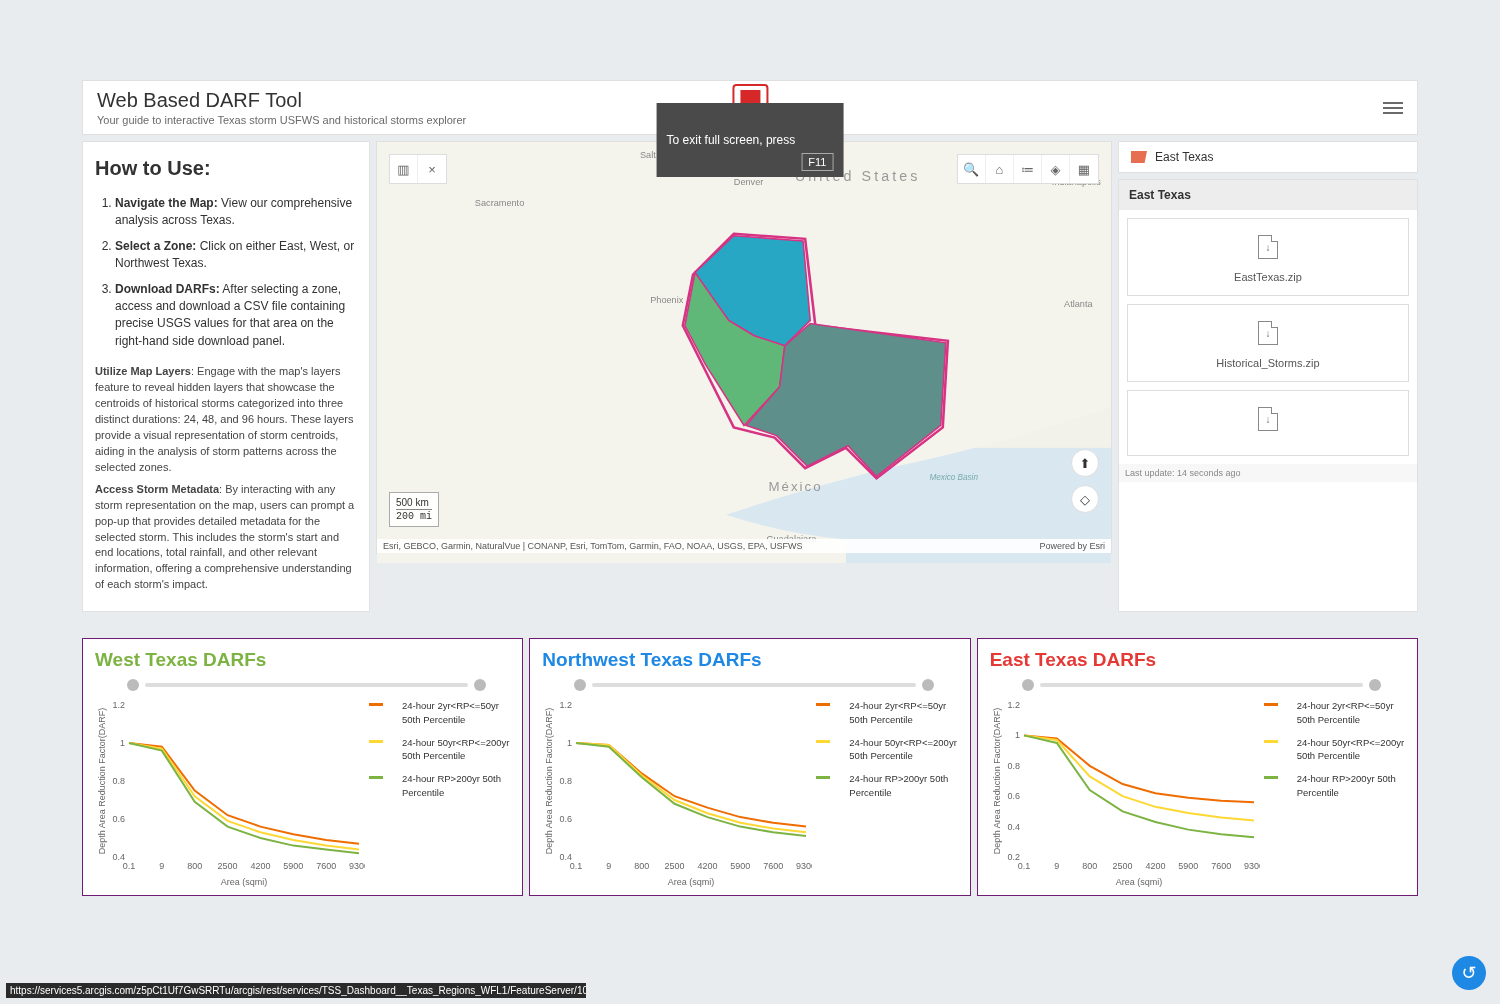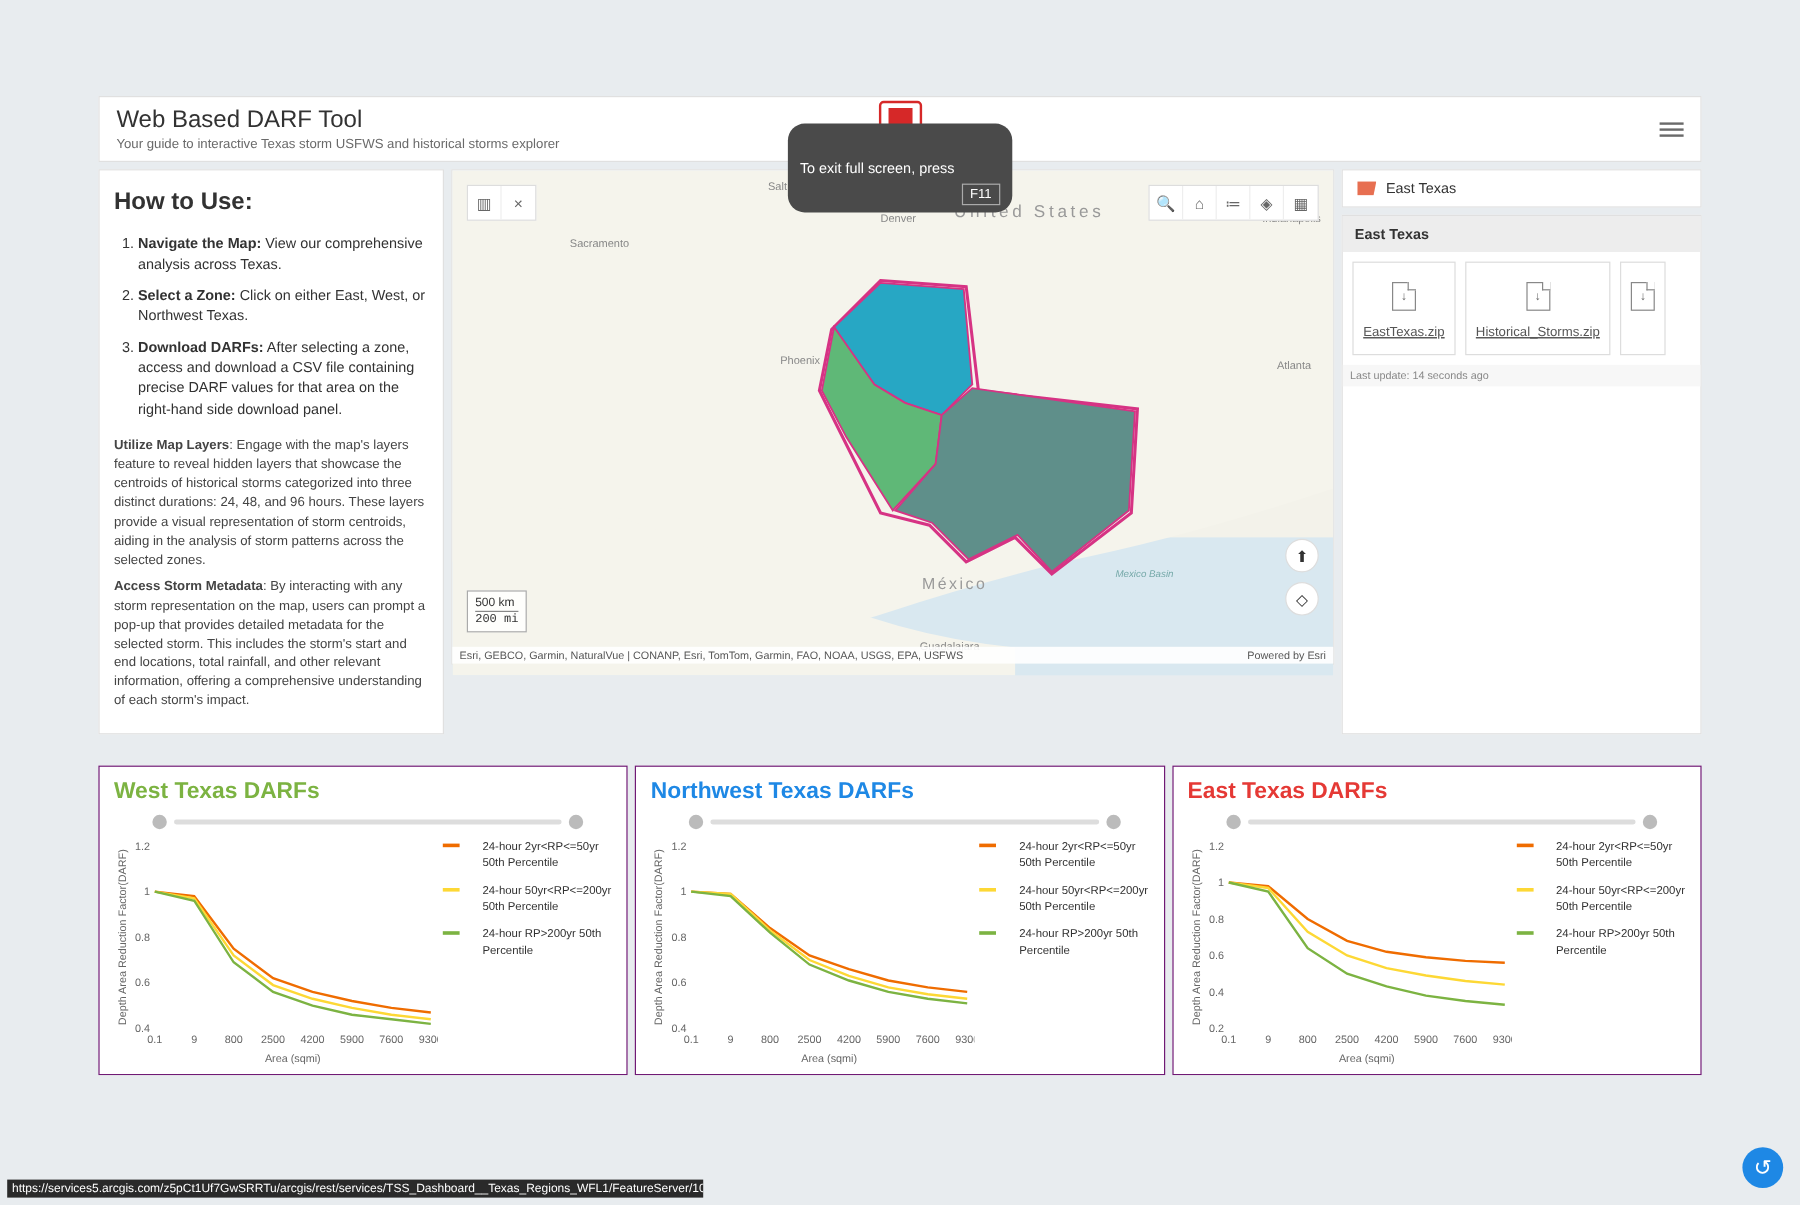--- a/index.html
+++ b/index.html
@@ -8,21 +8,21 @@
 .header { background: white; border: 1px solid #e0e0e0; padding: 8px 14px; display: flex; align-items: center; justify-content: space-between; position: relative; }
 .header-left { }
 .header-title { font-size: 20px; font-weight: 400; color: #323232; }
 .header-subtitle { font-size: 11px; color: #6a6a6a; margin-top: 2px; }
 .header-center { position: absolute; left: 50%; top: 0; transform: translateX(-50%); text-align: center; }
 .logo-box { width: 36px; height: 26px; border: 2px solid #d62828; border-radius: 4px; margin: 3px auto 1px; display: flex; align-items: center; justify-content: center; background: white; }
 .logo-inner { width: 20px; height: 14px; background: #d62828; }
 .logo-caption { font-size: 8px; color: #d62828; }
 .hamburger { width: 20px; cursor: pointer; }
 .hamburger div { height: 2px; background: #6a6a6a; margin: 3px 0; }
-.fullscreen-banner { position: absolute; left: 50%; top: 103px; transform: translateX(-50%); background: #4a4a4a; color: white; padding: 6px 10px; font-size: 12px; display: flex; align-items: center; gap: 6px; z-index: 100; border-radius: 14px; }
+.fullscreen-banner { position: absolute; left: 50%; top: 103px; transform: translateX(-50%); background: #4a4a4a; color: white; padding: 6px 10px; font-size: 12px; display: flex; align-items: center; gap: 6px; z-index: 100; }
 .f11-key { border: 1px solid #aaa; padding: 2px 6px; font-size: 11px; margin-top: 44px; }
 .main-row { display: flex; gap: 6px; margin-top: 6px; }
 .how-to-use { width: 288px; background: white; border: 1px solid #e0e0e0; padding: 12px; font-size: 12px; line-height: 1.45; }
 .how-to-use h2 { font-size: 20px; font-weight: 700; margin-bottom: 12px; }
 .how-to-use ol { padding-left: 20px; margin-bottom: 14px; }
 .how-to-use li { margin-bottom: 8px; }
 .how-to-use .step-title { font-weight: 700; }
 .how-to-use .para { font-size: 11px; margin-bottom: 6px; color: #444; }
 .how-to-use .para-title { font-weight: 700; }
 .map-panel { flex: 1; background: white; border: 1px solid #e0e0e0; position: relative; height: 413px; }
@@ -35,21 +35,21 @@
 .round-widget { width: 28px; height: 28px; background: white; border: 1px solid #ddd; border-radius: 50%; display: flex; align-items: center; justify-content: center; cursor: pointer; font-size: 13px; }
 .scale-box { position: absolute; bottom: 26px; left: 12px; background: rgba(255,255,255,0.85); border: 1px solid #aaa; padding: 3px 6px; font-size: 10px; line-height: 1.3; }
 .scale-box div { border-bottom: 1px solid #888; }
 .scale-box div:last-child { border-bottom: none; font-family: Liberation Mono, monospace; }
 .attribution { position: absolute; bottom: 0; left: 0; right: 0; background: rgba(255,255,255,0.9); display: flex; justify-content: space-between; padding: 2px 6px; font-size: 9px; color: #555; }
 .side-panel { width: 300px; display: flex; flex-direction: column; gap: 6px; }
 .zone-card { background: white; border: 1px solid #e0e0e0; padding: 8px 12px; display: flex; align-items: center; gap: 8px; font-size: 12px; }
 .zone-swatch { width: 16px; height: 12px; background: #e76f51; clip-path: polygon(0 0, 100% 0, 85% 100%, 0 100%); }
 .downloads-panel { background: white; border: 1px solid #e0e0e0; flex: 1; display: flex; flex-direction: column; }
 .downloads-header { background: #ededed; padding: 8px 10px; font-size: 12px; font-weight: 700; }
-.downloads-body { padding: 8px; display: flex; flex-direction: row; gap: 8px; overflow-y: auto; text-decoration: underline; }
+.downloads-body { padding: 8px; display: flex; flex-direction: column; gap: 8px; overflow-y: auto; }
 .download-item { border: 1px solid #ddd; padding: 16px 8px 12px; text-align: center; font-size: 11px; color: #555; cursor: pointer; }
 .download-icon { width: 20px; height: 24px; margin: 0 auto 12px; border: 1px solid #888; position: relative; }
 .download-icon::before { content: '↓'; position: absolute; inset: 0; display: flex; align-items: center; justify-content: center; font-size: 10px; color: #666; }
 .download-icon::after { content: ''; position: absolute; top: -1px; right: -1px; width: 6px; height: 6px; background: white; border-left: 1px solid #888; border-bottom: 1px solid #888; }
 .last-update { font-size: 9px; color: #888; padding: 4px 6px; background: #f7f7f7; }
 .charts-row { display: flex; gap: 6px; margin-top: 6px; }
 .chart-panel { flex: 1; background: white; border: 1px solid #701a75; padding: 10px 12px 6px; position: relative; margin-top: 20px; }
 .chart-title { font-size: 19px; font-weight: 700; margin-bottom: 8px; }
 .chart-title.west { color: #7cb342; }
 .chart-title.northwest { color: #1e88e5; }
@@ -93,21 +93,21 @@
     <span class="f11-key">F11</span>
   </div>
 
   <div class="main-row">
 
     <div class="how-to-use">
       <h2>How to Use:</h2>
       <ol>
         <li><span class="step-title">Navigate the Map:</span> <span>View our comprehensive analysis across Texas.</span></li>
         <li><span class="step-title">Select a Zone:</span> <span>Click on either East, West, or Northwest Texas.</span></li>
-        <li><span class="step-title">Download DARFs:</span> <span>After selecting a zone, access and download a CSV file containing precise DARF values for that area on the right-hand side download panel.</span></li>
+        <li><span class="step-title">Download DARFs:</span> <span>After selecting a zone, access and download a CSV file containing precise USGS values for that area on the right-hand side download panel.</span></li>
       </ol>
       <p class="para"><span class="para-title">Utilize Map Layers</span><span>: Engage with the map's layers feature to reveal hidden layers that showcase the centroids of historical storms categorized into three distinct durations: 24, 48, and 96 hours. These layers provide a visual representation of storm centroids, aiding in the analysis of storm patterns across the selected zones.</span></p>
       <p class="para"><span class="para-title">Access Storm Metadata</span><span>: By interacting with any storm representation on the map, users can prompt a pop-up that provides detailed metadata for the selected storm. This includes the storm's start and end locations, total rainfall, and other relevant information, offering a comprehensive understanding of each storm's impact.</span></p>
     </div>
 
     <div class="map-panel">
       <svg class="map-canvas" viewBox="0 0 720 413" preserveAspectRatio="none">
         <rect width="720" height="413" fill="#d9e8f0"></rect>
         <rect x="0" y="0" width="720" height="300" fill="#f3f2ea"></rect>
         <path d="M0,0 L720,0 L720,260 Q600,300 500,320 Q420,340 360,360 Q300,380 250,380 Q150,380 80,350 L0,320 Z" fill="#f5f4ec"></path>

